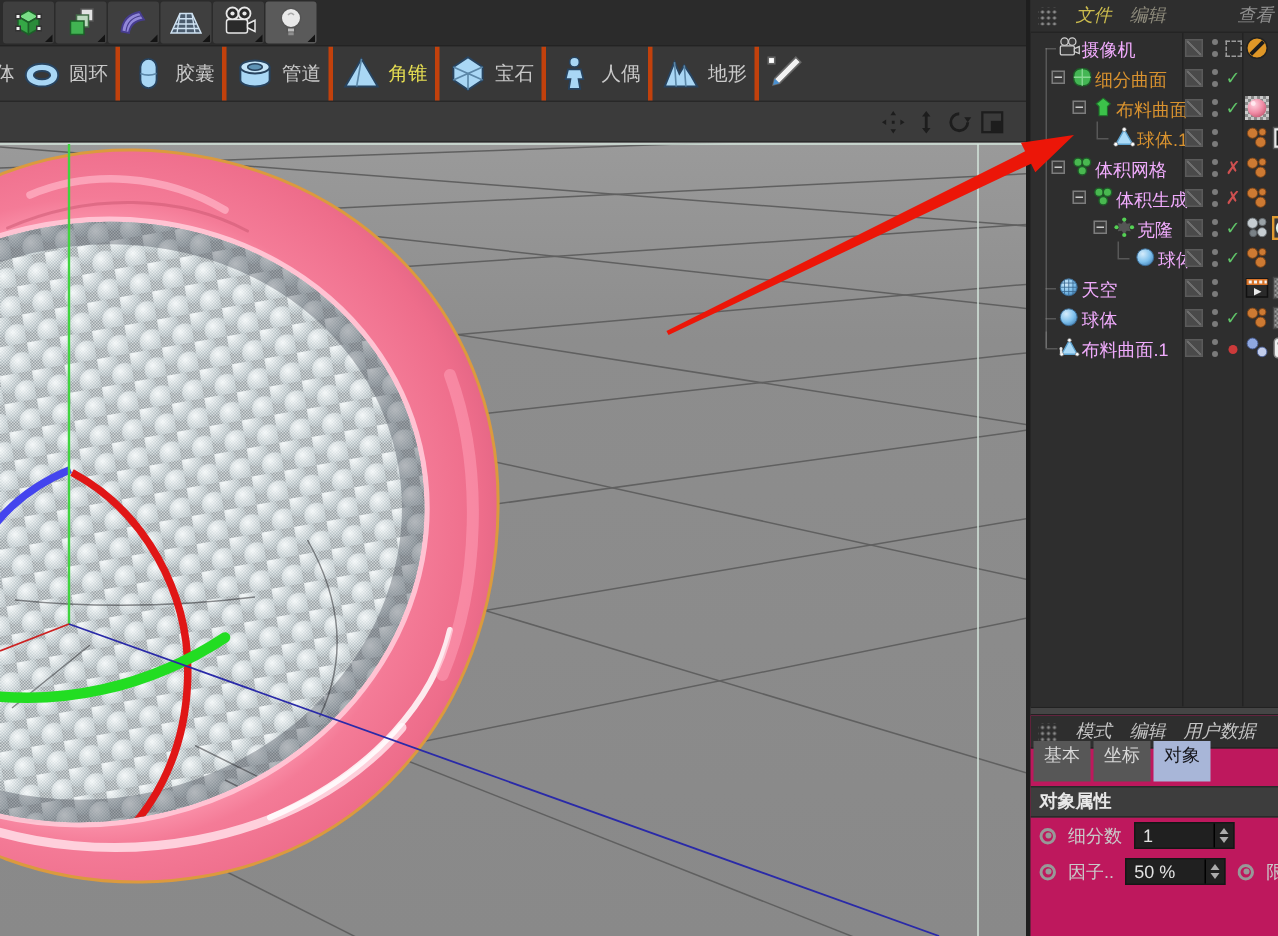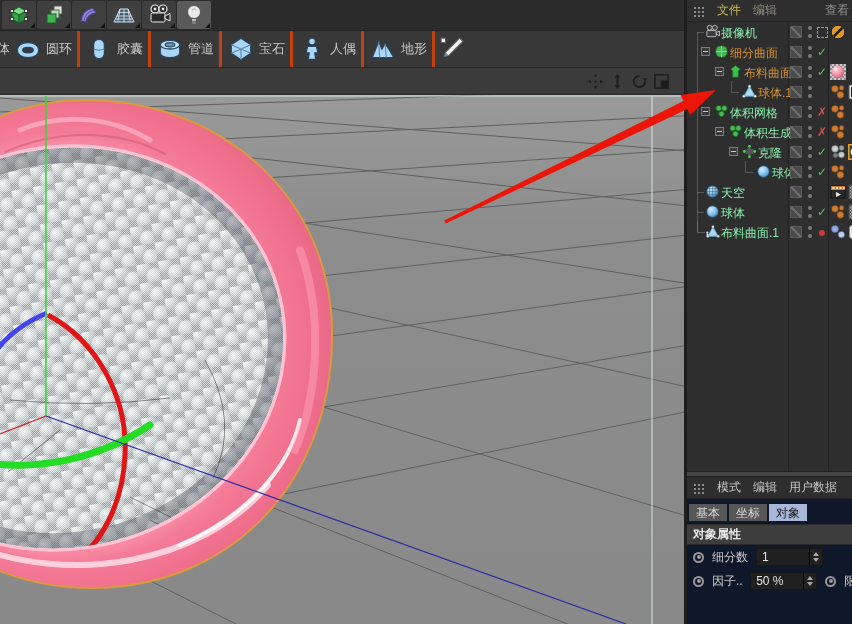--- a/index.html
+++ b/index.html
@@ -31,56 +31,56 @@
 
   .viewport{position:relative;height:529px;background:#8d8d8d;overflow:hidden;}
   .viewport svg{display:block;}
 
   
   .right-col{position:absolute;left:684px;top:0;width:168px;height:624px;background:#2e2e2e;border-left:3px solid #1e1e1e;}
   .om-menu,.attr-menu{height:22px;display:flex;align-items:center;gap:0;background:#2e2e2e;border-bottom:1px solid #242424;
     font-size:12px;padding-left:5px;}
   .grip{width:13px;height:12px;margin-right:6px;flex:none;
     background-image:radial-gradient(#8a8a8a 1px,transparent 1.1px);background-size:4px 4px;background-position:1px 1px;}
-  .menu-item{padding:0 6px;white-space:nowrap;}
+  .menu-item{padding:0 6px;white-space:nowrap;font-style:italic;}
   .om-menu .m0{color:#cdbd4e;} .om-menu .m1{color:#8f8c7d;} .om-menu .m2{color:#8f8f8f;margin-left:36px;} .om-menu .m3{color:#e0d052;}
   .attr-menu .menu-item{color:#c6c6c6;}
 
   .om-tree{position:relative;height:449px;overflow:hidden;}
   .om-tree .colline{position:absolute;top:0;bottom:0;width:1px;background:#232323;}
   .om-tree .rootline{position:absolute;left:10px;top:10px;height:200px;width:1px;background:rgba(140,140,140,.45);}
   .om-row{position:relative;height:20px;display:flex;align-items:center;}
   .om-row .stub{position:absolute;width:7px;height:1px;background:rgba(140,140,140,.45);left:10px;top:10px;}
   .om-row .elbow{position:absolute;width:8px;height:12px;border-left:1px solid rgba(140,140,140,.45);
     border-bottom:1px solid rgba(140,140,140,.45);top:-1px;}
   .om-row .exp{position:absolute;width:9px;height:9px;top:5px;background:#3a3a3a;border:1px solid #7c7c7c;}
   .om-row .exp::after{content:"";position:absolute;left:1px;right:1px;top:3px;height:1px;background:#c9c9c9;}
   .om-row .oi{position:absolute;width:15px;height:15px;top:2px;}
-  .om-row .olabel{position:absolute;font-size:12px;color:#86efac;white-space:nowrap;max-width:96px;overflow:hidden;top:3px;}
+  .om-row .olabel{position:absolute;font-size:12px;color:#f0abfc;white-space:nowrap;max-width:96px;overflow:hidden;top:3px;}
   .om-row .olabel.orange{color:#d8922f;}
   .layerbox{position:absolute;left:103px;top:4px;width:12px;height:12px;background:#4a4a4a;border:1px solid #5b5b5b;
     background-image:linear-gradient(45deg,transparent 44%,#6e6e6e 44%,#6e6e6e 56%,transparent 56%);}
   .vdots{position:absolute;left:121px;top:4px;width:4px;height:12px;}
   .vdots::before,.vdots::after{content:"";position:absolute;left:0;width:4px;height:4px;border-radius:50%;background:#7b7b7b;}
   .vdots::before{top:0}.vdots::after{bottom:0}
   .state{position:absolute;left:128px;top:2px;width:14px;height:16px;font-size:12px;font-weight:bold;text-align:center;line-height:16px;}
   .state.check{color:#5fc468;} .state.cross{color:#d05050;}
   .state.reddot::after{content:"";position:absolute;left:4px;top:6px;width:6px;height:6px;border-radius:50%;background:#cc3a3a;}
   .state.target::after{content:"";position:absolute;left:2px;top:3px;width:9px;height:9px;border:1px dashed #9a9a9a;}
   .tagslot{position:absolute;top:2px;width:16px;height:16px;}
   .tag1{left:143px;} .tag2{left:161px;}
   .tagslot svg{width:16px;height:16px;display:block;}
 
   .splitter{height:6px;background:#454545;border-top:1px solid #222;border-bottom:1px solid #222;}
 
-  .attr{height:147px;background:#0f172a;overflow:hidden;}
+  .attr{height:147px;background:#be185d;overflow:hidden;}
   .attr-title{height:26px;display:flex;align-items:center;gap:6px;padding-left:7px;color:#d8d8d8;font-size:12px;}
   .attr-title svg{width:15px;height:15px;}
   .attr-tabs{height:22px;display:flex;gap:2px;padding-left:2px;align-items:flex-end;}
-  .tab{height:17px;padding:0 7px;background:#575757;color:#d8d8d8;font-size:12px;line-height:19px;}
+  .tab{height:27px;padding:0 7px;background:#575757;color:#d8d8d8;font-size:12px;line-height:19px;}
   .tab.active{background:#a8b6d8;color:#15151a;}
   .attr-section{height:21px;background:#3d3d3d;border-top:1px solid #2a2a2a;border-bottom:1px solid #2a2a2a;
     color:#e8e8e8;font-weight:bold;font-size:12px;display:flex;align-items:center;padding-left:6px;margin-top:3px;}
   .attr-row{height:24px;display:flex;align-items:center;padding-left:6px;font-size:12px;color:#c9c9c9;}
   .kf{width:11px;height:11px;border:2px solid #989898;border-radius:50%;position:relative;flex:none;margin-right:8px;}
   .kf::after{content:"";position:absolute;left:1.5px;top:1.5px;width:4px;height:4px;border-radius:50%;background:#989898;}
   .f-label{width:44px;white-space:nowrap;overflow:hidden;}
   .field{width:67px;height:18px;background:#202020;border:1px solid #161616;display:flex;align-items:stretch;flex:none;}
   .field .val{flex:1;color:#e2e2e2;padding:1px 0 0 5px;white-space:nowrap;overflow:hidden;}
   .field .spin{width:13px;border-left:1px solid #000;display:flex;flex-direction:column;align-items:center;justify-content:center;gap:2px;}
@@ -369,20 +369,26 @@
         <svg>
             <use href="#i-capsule"></use>
           </svg>
         <span>胶囊</span>
         </div>
       <div class="p-item">
         <svg>
             <use href="#i-tube"></use>
           </svg>
         <span>管道</span>
+        </div>
+      <div class="p-item sel">
+        <svg>
+            <use href="#i-pyramid"></use>
+          </svg>
+        <span>角锥</span>
         </div>
       <div class="p-item">
         <svg>
             <use href="#i-gem"></use>
           </svg>
         <span>宝石</span>
         </div>
       <div class="p-item">
         <svg>
             <use href="#i-figure"></use>

